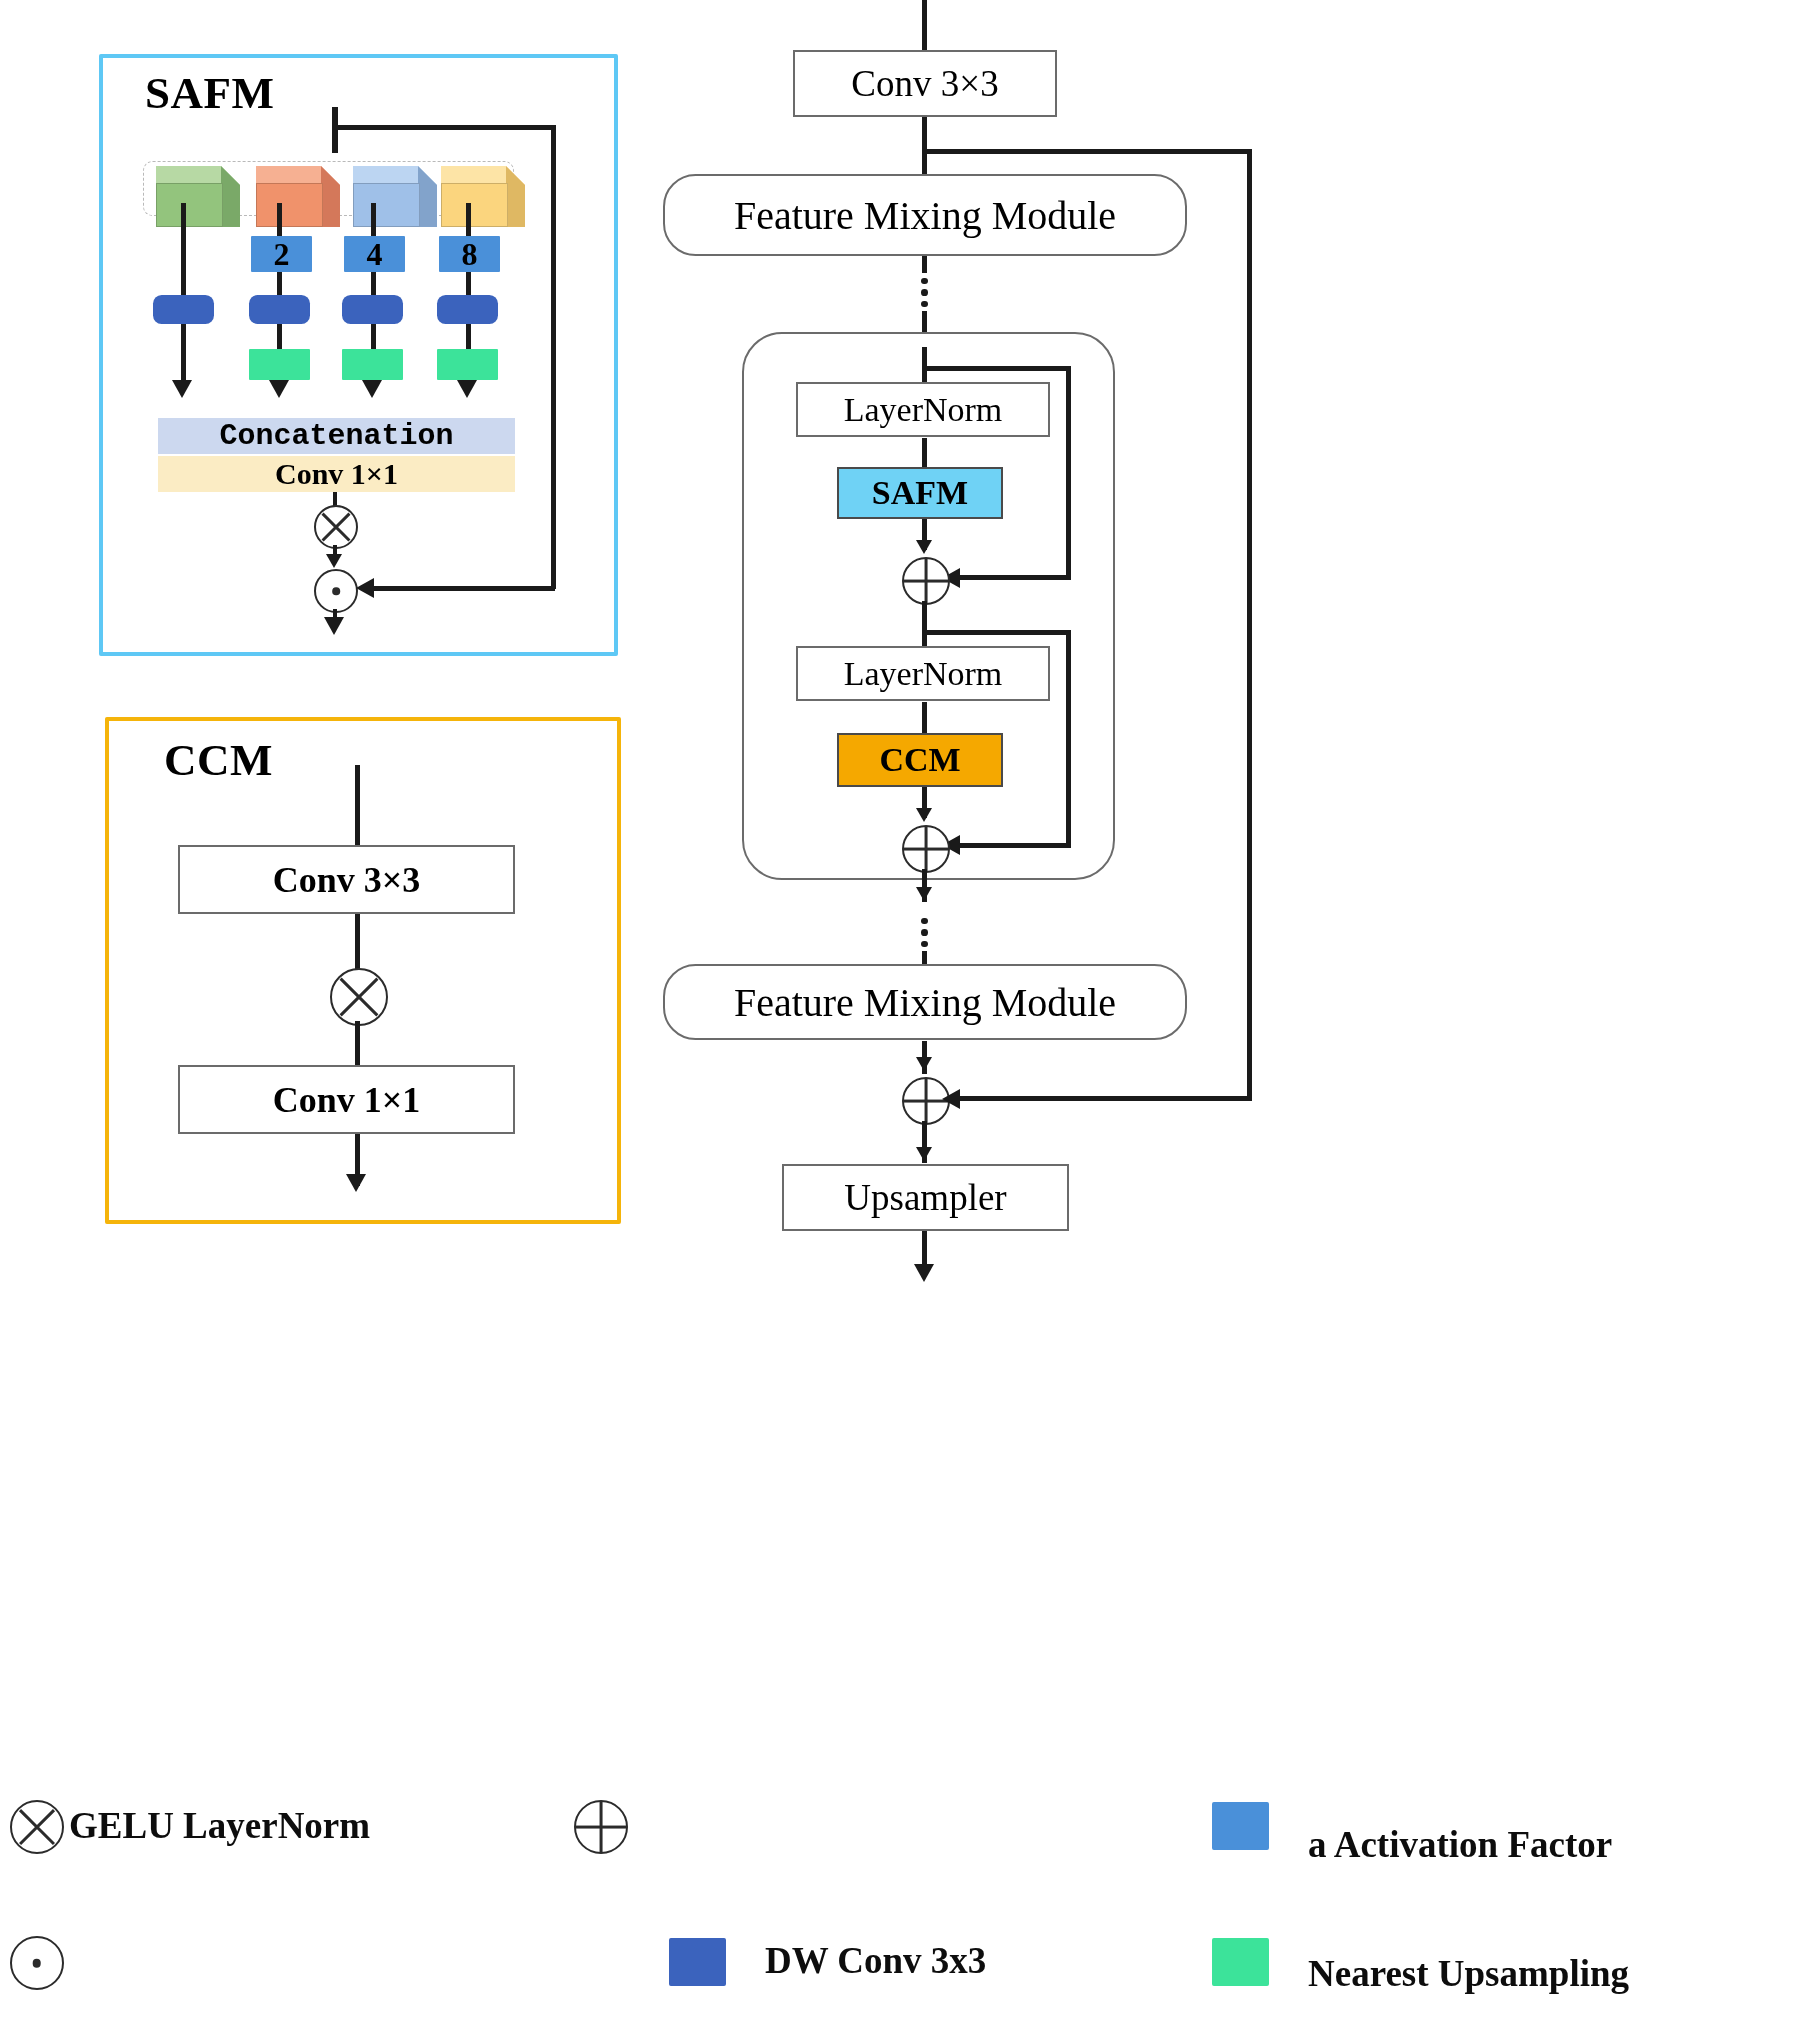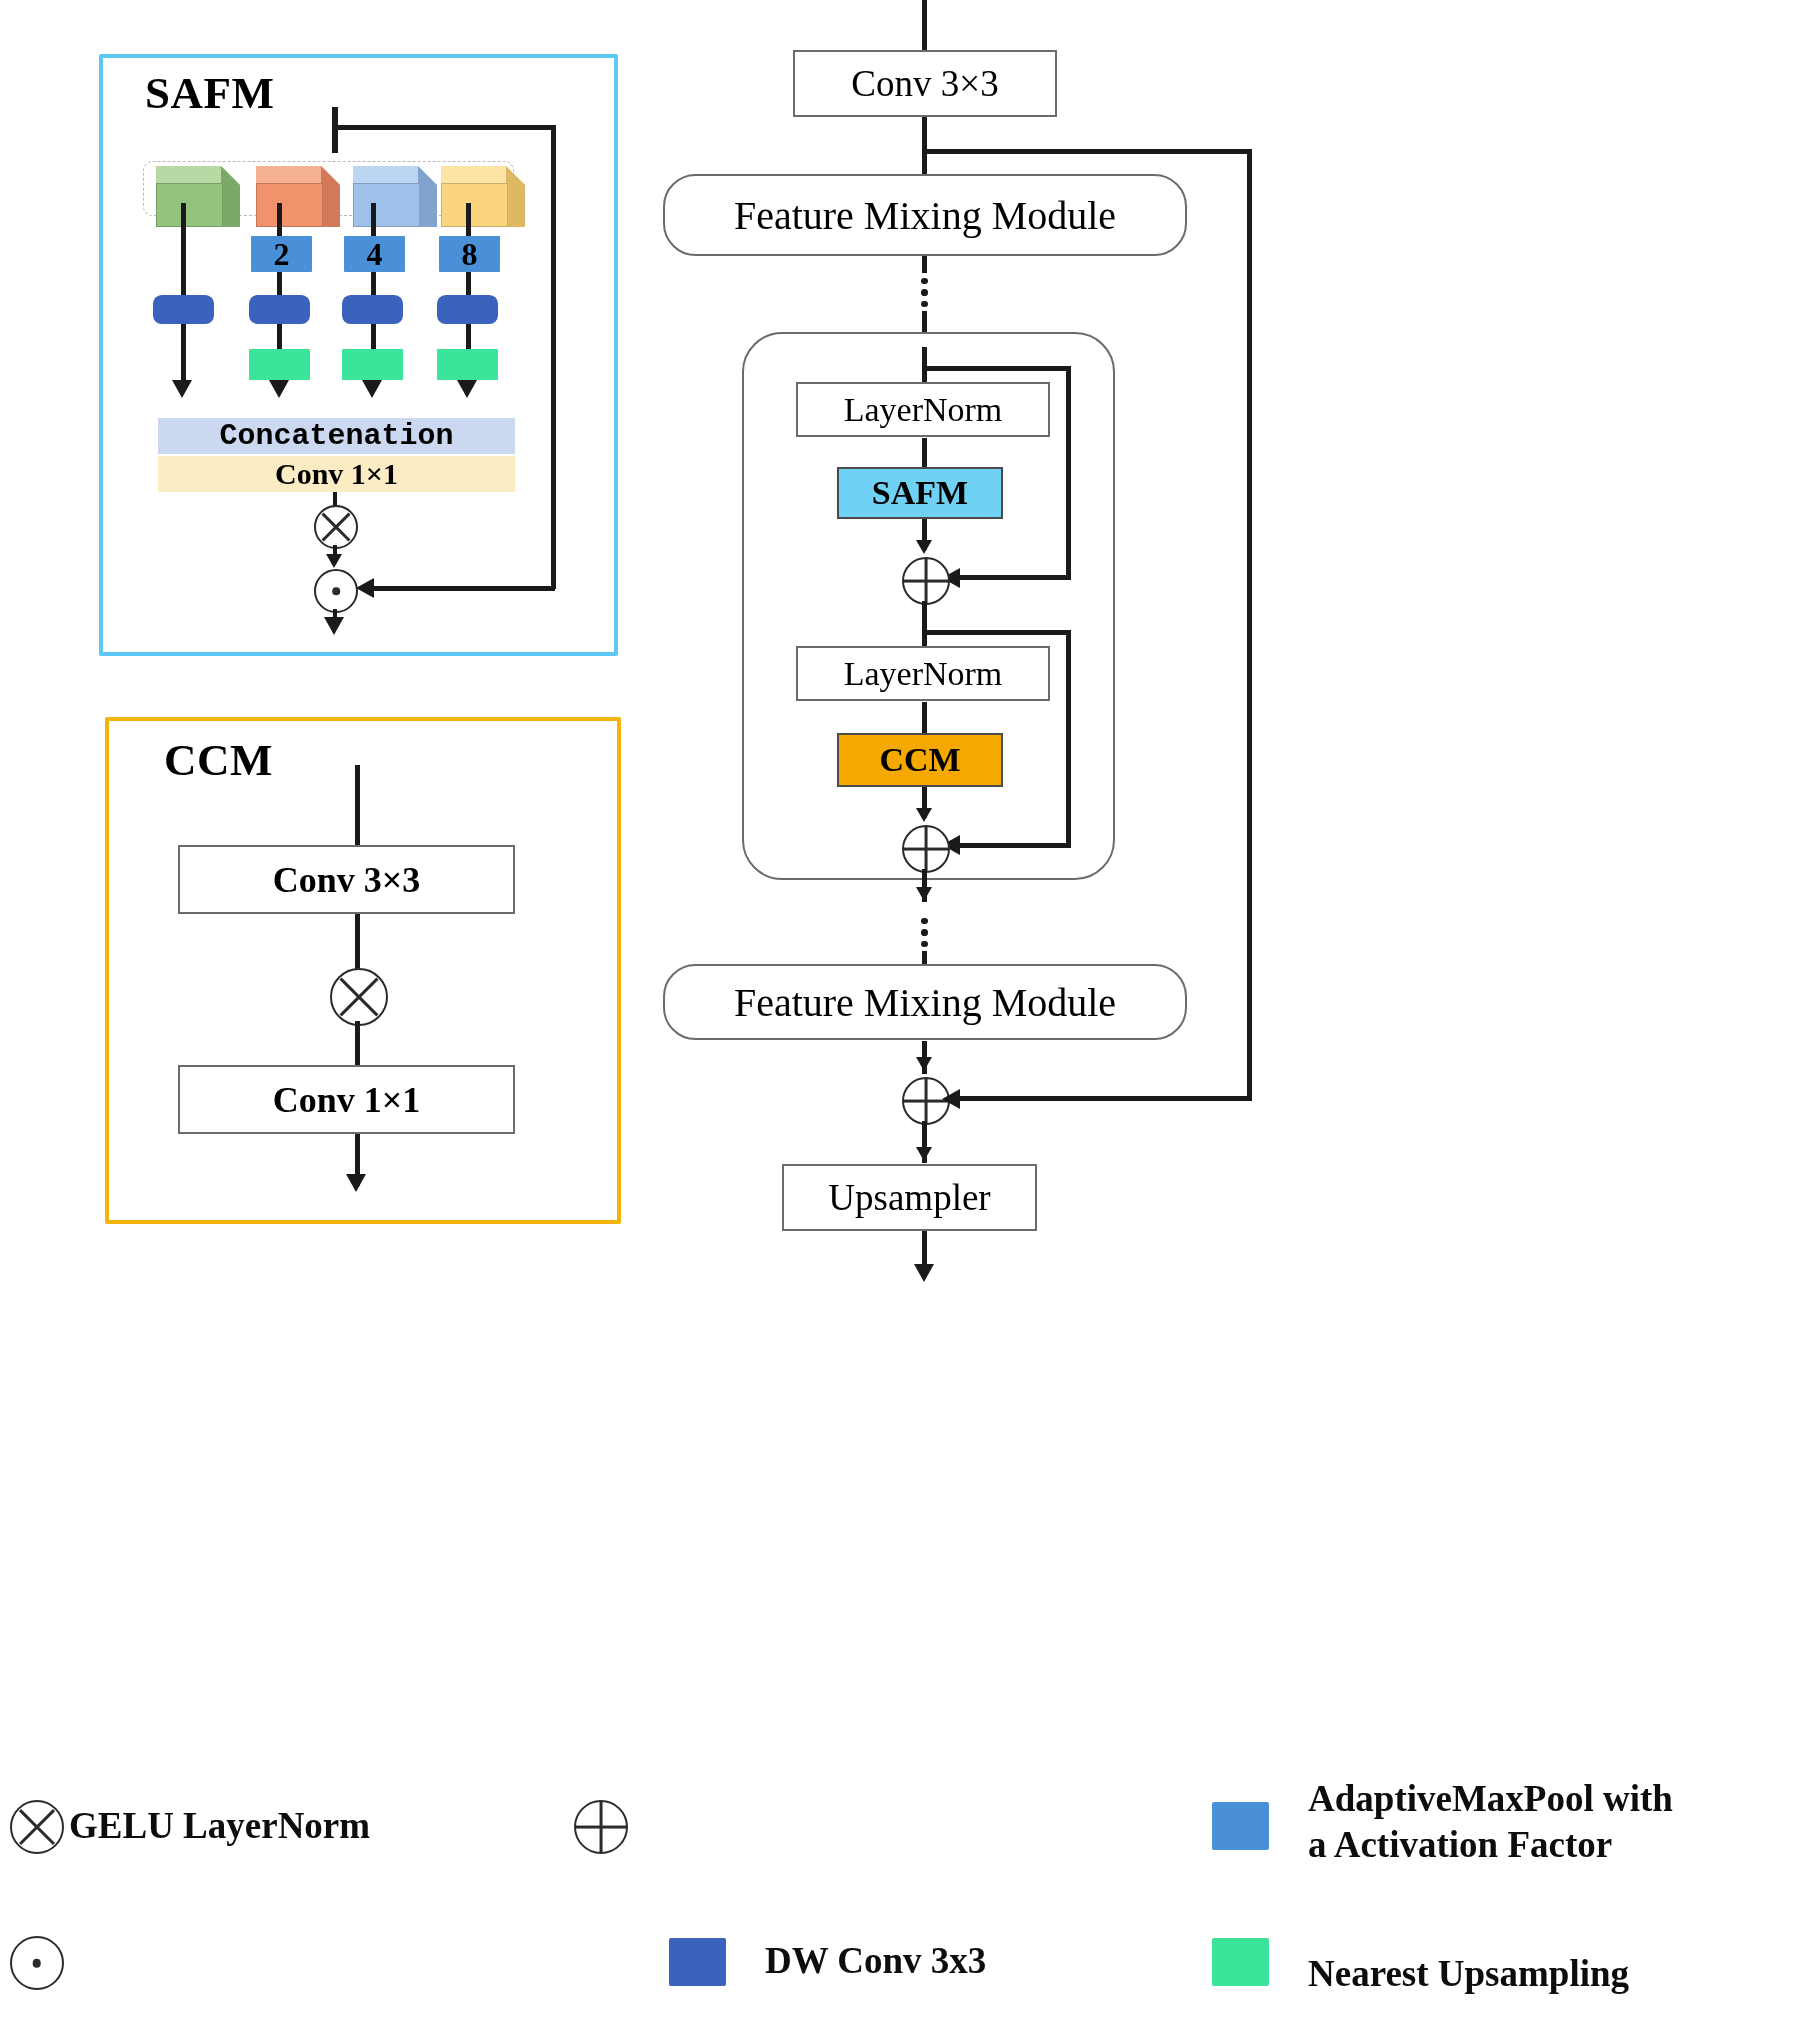--- a/index.html
+++ b/index.html
@@ -336,38 +336,37 @@
     <div class="plus-h" style="left:0; top:50%; width:100%; height:2.9px; transform:translateY(-50%);"></div>
     <div class="plus-v" style="top:0; left:50%; height:100%; width:2.9px; transform:translateX(-50%);"></div>
   </div>
 
   <div class="abs hline" style="left:956px; top:1096px; width:296px; height:4.8px;"></div>
   <div class="abs arrow-left" style="left:942px; top:1089px;"></div>
 
   <div class="abs vline" style="left:922px; top:1121px; width:4.8px; height:42px;"></div>
   <div class="abs arrow-down sm" style="left:916px; top:1147px;"></div>
 
-  <div class="abs node-box" style="left:782px; top:1164px; width:255px; height:67px; font-size:37px;">Upsampler</div>
+  <div class="abs node-box" style="left:782px; top:1164px; width:287px; height:67px; font-size:37px;">Upsampler</div>
 
   <div class="abs vline" style="left:922px; top:1231px; width:4.8px; height:44px;"></div>
   <div class="abs arrow-down" style="left:914px; top:1264px;"></div>
 
   <div class="op-circle" style="left:9.6px; top:1800px; width:50px; height:50px; border-width:2.9px;">
     <div class="cx-a" style="left:50%; top:50%; width:48px; height:2.9px; transform:translate(-50%,-50%) rotate(45deg);"></div>
     <div class="cx-b" style="left:50%; top:50%; width:48px; height:2.9px; transform:translate(-50%,-50%) rotate(-45deg);"></div>
   </div>
   <div class="abs legend-label" style="left:69px; top:1805px; font-size:37px;">GELU LayerNorm</div>
 
   <div class="op-circle" style="left:574px; top:1800px; width:50px; height:50px; border-width:2.9px;">
     <div class="plus-h" style="left:0; top:50%; width:100%; height:2.9px; transform:translateY(-50%);"></div>
     <div class="plus-v" style="top:0; left:50%; height:100%; width:2.9px; transform:translateX(-50%);"></div>
   </div>
 
   <div class="abs legend-swatch" style="left:1212px; top:1802px; width:57px; height:48px; background:#4a90d9;"></div>
-  <div class="abs legend-label" style="left:1308px; top:1778px; font-size:37px;">AdaptiveMaxPool with</div>
   <div class="abs legend-label" style="left:1308px; top:1824px; font-size:37px;">a Activation Factor</div>
 
   <div class="op-circle" style="left:9.6px; top:1936px; width:50px; height:50px; border-width:2.9px;">
     <div class="op-dot" style="left:50%; top:50%; width:8.6px; height:8.6px; transform:translate(-50%,-50%);"></div>
   </div>
 
   <div class="abs legend-swatch" style="left:669px; top:1938px; width:57px; height:48px; background:#3b63bd;"></div>
   <div class="abs legend-label" style="left:765px; top:1940px; font-size:37px;">DW Conv 3x3</div>
 
   <div class="abs legend-swatch" style="left:1212px; top:1938px; width:57px; height:48px; background:#3ce39a;"></div>

